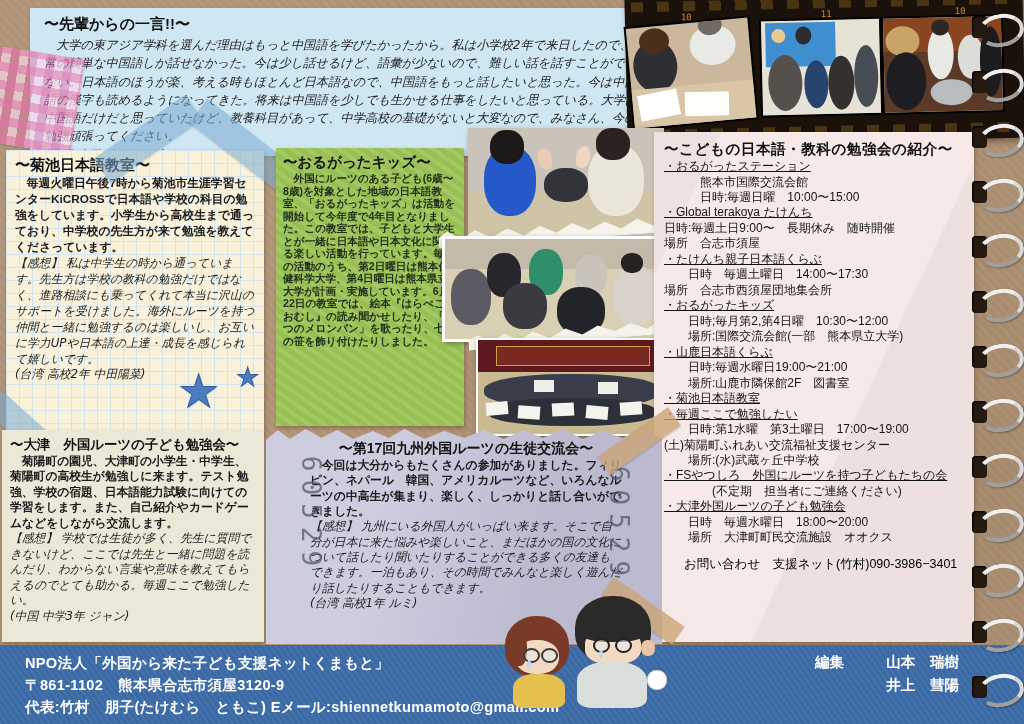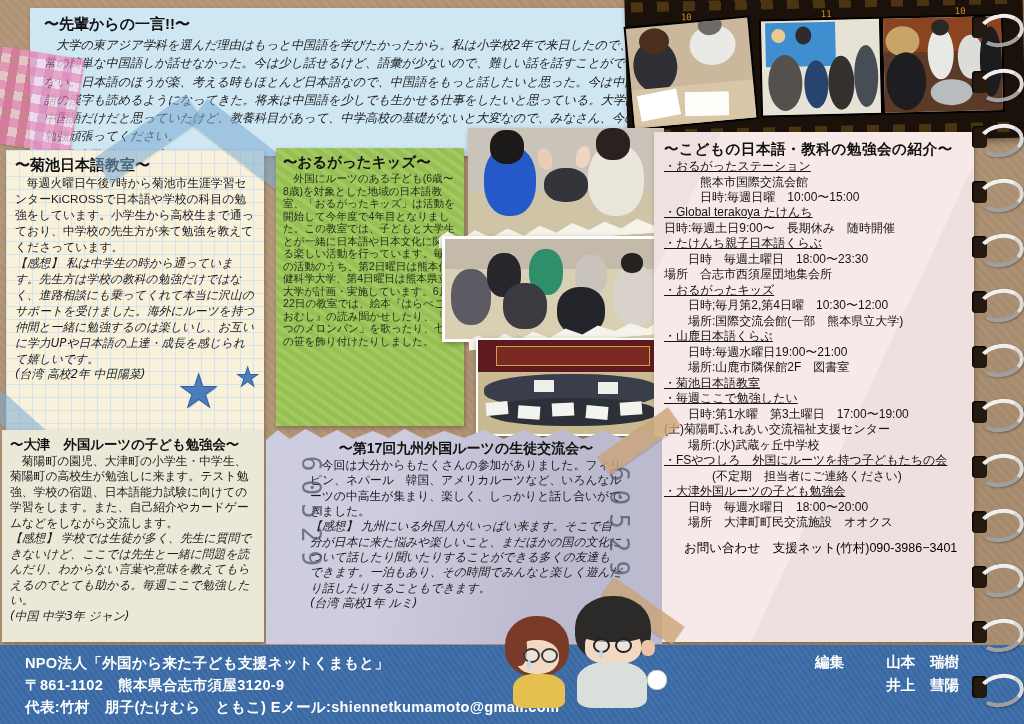--- a/index.html
+++ b/index.html
@@ -6,21 +6,21 @@
   #page{position:relative;width:1024px;height:724px;overflow:hidden;
     font-family:"Liberation Sans",sans-serif;
     background:
       radial-gradient(circle at 18% 25%, rgba(255,255,255,.06), transparent 42%),
       radial-gradient(circle at 82% 70%, rgba(0,0,0,.07), transparent 48%),
       repeating-linear-gradient(47deg, rgba(255,255,255,.025) 0 3px, rgba(0,0,0,.02) 3px 7px),
       #b09374;}
   .paper{position:absolute;box-shadow:1px 2px 4px rgba(60,40,20,.35);}
   .ttl{font-weight:bold;color:#111;}
   .hand{font-family:"DejaVu Sans",sans-serif;font-style:italic;color:#1c1c1c;}
-  .goth{font-family:"Liberation Sans",sans-serif;color:#1a1a1a;}
+  .goth{font-family:"Liberation Sans",sans-serif;color:#1a1a1a;font-weight:bold;}
 
   
   #senpai{left:30px;top:8px;width:632px;height:148px;background:#cfe7f3;padding:7px 14px 0 14px;box-sizing:border-box;}
   #senpai .ttl{font-size:15px;margin-bottom:2px;}
   #senpai .body{font-size:12.2px;line-height:1.5;text-indent:1em;}
   #senpai .sig{font-size:12px;margin-top:1px;}
 
   
   #tape-pink{position:absolute;left:-14px;top:52px;width:92px;height:96px;transform:rotate(9deg);opacity:.9;
     background:
@@ -236,27 +236,28 @@
           <div>
             <div class="detail-line">　　　熊本市国際交流会館</div>
             <div class="detail-line">　　　日時:毎週日曜　10:00〜15:00</div>
           </div>
         </div>
 
         <div>
           <div class="sg-name">Global terakoya たけんち</div>
           <div>
             <div class="detail-line">日時:毎週土日9:00〜　長期休み　随時開催</div>
+            <div class="detail-line">場所　合志市須屋</div>
           </div>
         </div>
 
         <div>
           <div class="sg-name">たけんち親子日本語くらぶ</div>
           <div>
-            <div class="detail-line">　　日時　毎週土曜日　18:00〜23:30</div>
+            <div class="detail-line">　　日時　毎週土曜日　14:00〜17:30</div>
             <div class="detail-line">場所　合志市西須屋団地集会所</div>
           </div>
         </div>
 
         <div>
           <div class="sg-name">おるがったキッズ</div>
           <div>
             <div class="detail-line">　　日時;毎月第2,第4日曜　10:30〜12:00</div>
             <div class="detail-line">　　場所:国際交流会館(一部　熊本県立大学)</div>
           </div>

